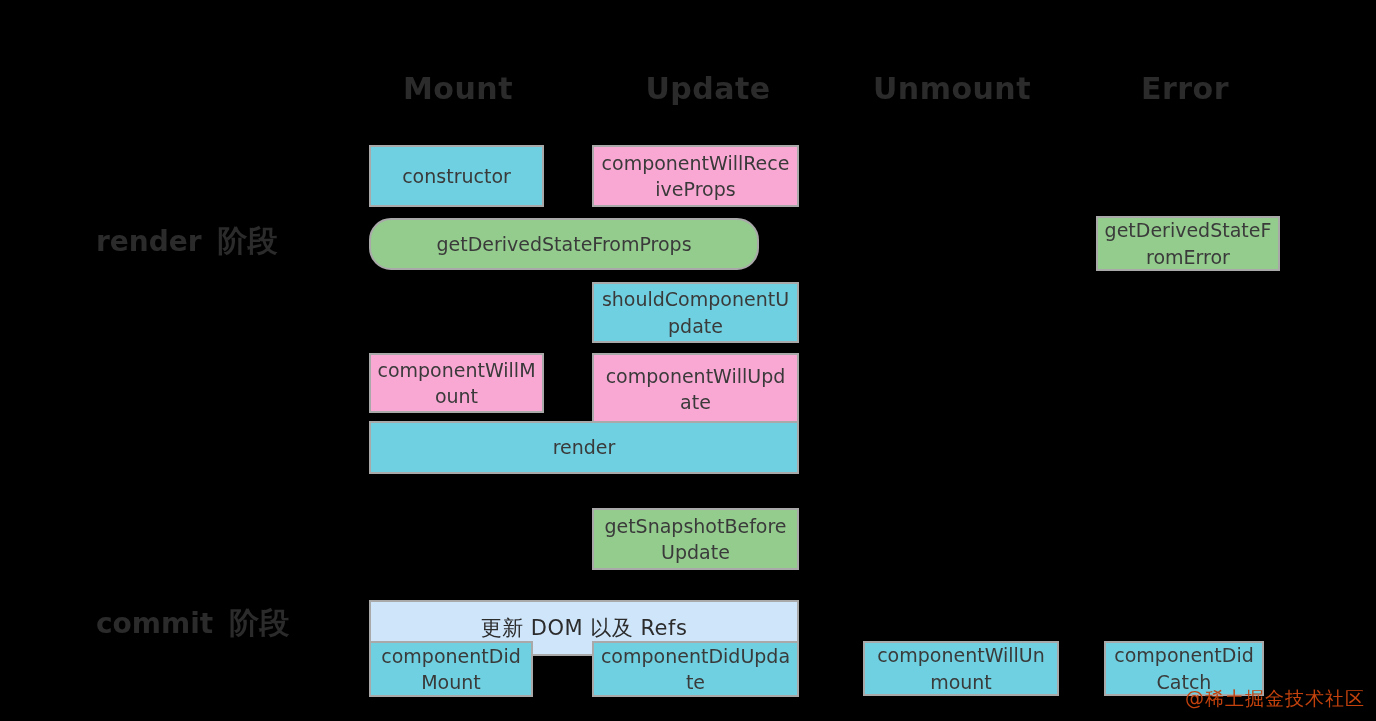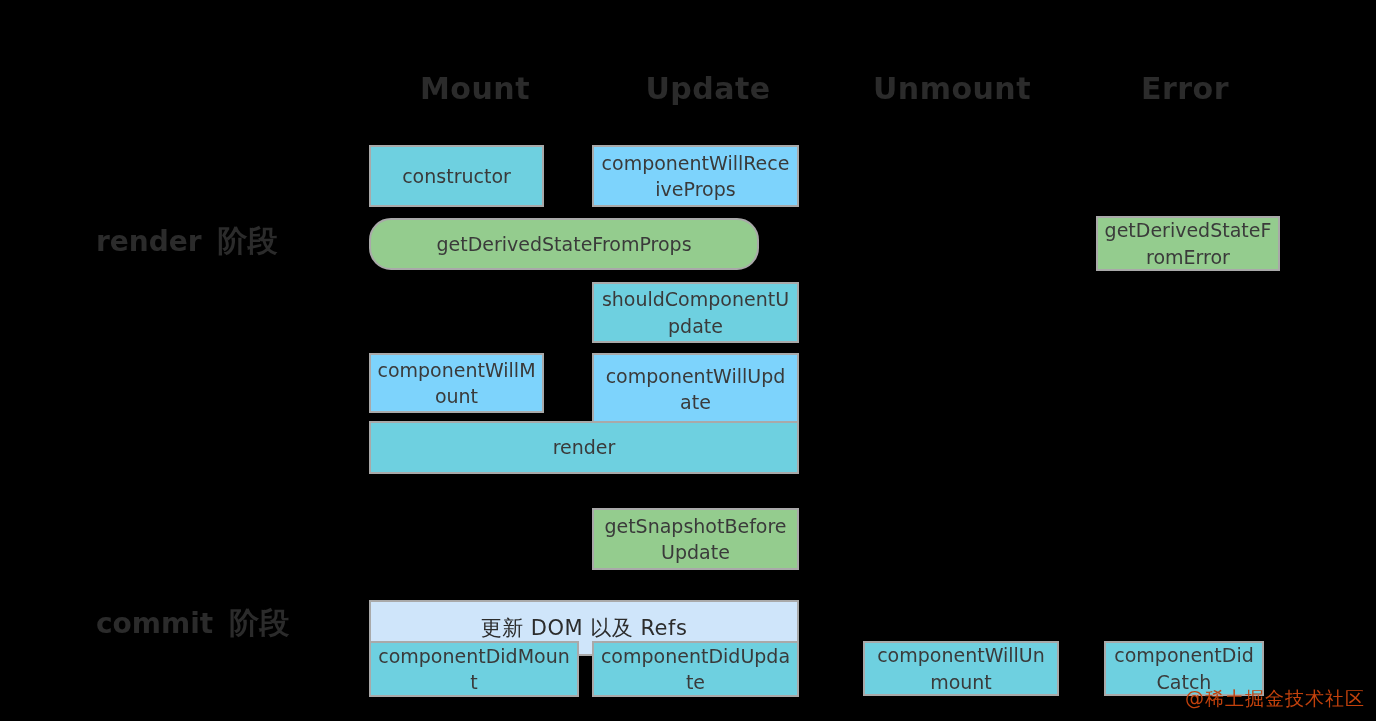--- a/index.html
+++ b/index.html
@@ -56,41 +56,41 @@
     justify-content: center;
     text-align: center;
     color: #3a3a3a;
     font-size: 19px;
     line-height: 1.38;
     padding: 2px 6px;
     word-break: break-all;
     overflow: hidden;
   }
   .box.cyan      { background: #6ed0e0; }
-  .box.red       { background: #7dd3fc; }
+  .box.red       { background: #f9a8d4; }
   .box.green     { background: #94cc8e; }
   .box.lightblue { background: #cfe5fa; color: #2c2c2c; }
   .box.lightblue .txt { word-break: keep-all; letter-spacing: 0.5px; }
 
   
   .watermark {
     position: absolute;
     color: #c2410c;
     font-size: 19px;
     white-space: nowrap;
     letter-spacing: 1px;
     pointer-events: none;
   }
 </style>
 </head>
 <body>
 
 <div id="canvas">
 
-  <div class="col-header" style="left:398px; top:74px; width:120px;margin-left:17px;">
+  <div class="col-header" style="left:398px; top:74px; width:120px;">
     <span>Mount</span>
   </div>
   <div class="col-header" style="left:645px; top:74px; width:126px;">
     <span>Update</span>
   </div>
   <div class="col-header" style="left:868px; top:74px; width:168px;">
     <span>Unmount</span>
   </div>
   <div class="col-header" style="left:1128px; top:74px; width:114px;">
     <span>Error</span>
@@ -135,21 +135,21 @@
   </div>
 
   <div class="box green" style="left:592px; top:508px; width:207px; height:62px;">
     <span class="txt">getSnapshotBeforeUpdate</span>
   </div>
 
   <div class="box lightblue" style="left:369px; top:580px; width:430px; height:56px;margin-top:20px;">
     <span class="txt" style="font-size:21px;">更新 DOM 以及 Refs</span>
   </div>
 
-  <div class="box cyan" style="left:369px; top:641px; width:210px; height:56px;">
+  <div class="box cyan" style="left:369px; top:641px; width:164px; height:56px;">
     <span class="txt">componentDidMount</span>
   </div>
   <div class="box cyan" style="left:592px; top:641px; width:207px; height:56px;">
     <span class="txt">componentDidUpdate</span>
   </div>
   <div class="box cyan" style="left:863px; top:641px; width:196px; height:55px;">
     <span class="txt">componentWillUnmount</span>
   </div>
   <div class="box cyan" style="left:1104px; top:641px; width:160px; height:55px;">
     <span class="txt">componentDidCatch</span>

